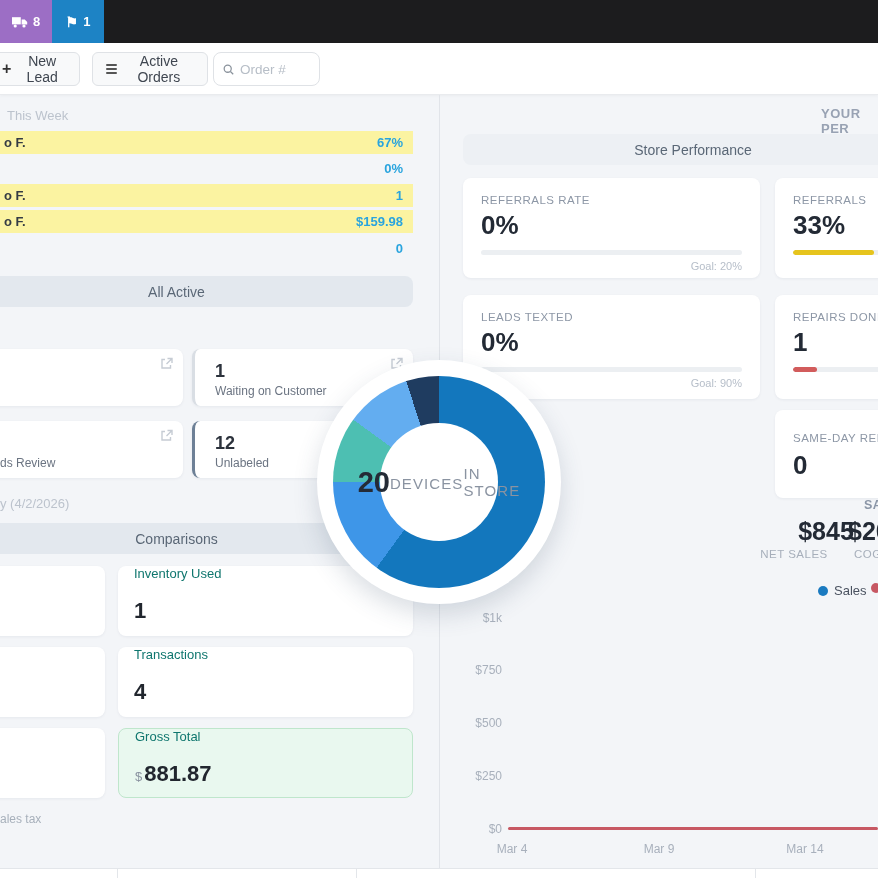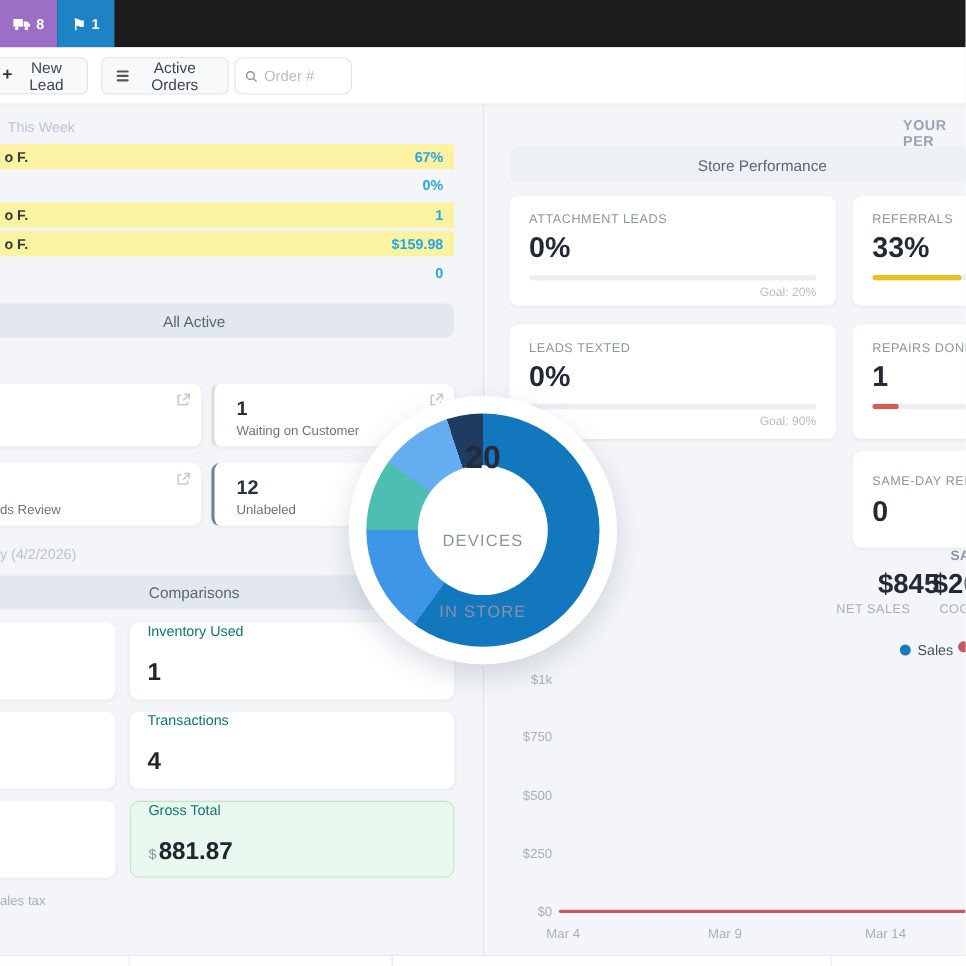--- a/index.html
+++ b/index.html
@@ -61,21 +61,21 @@
   .metric-label { font-size:11.5px; letter-spacing:.5px; color:#a7afbb; text-align:center; }
   .dot { display:inline-block; width:10px; height:10px; border-radius:50%; }
   .legend-item { position:absolute; display:flex; align-items:center; gap:6px; font-size:13px; color:#4a5260; }
 
   .ytick { position:absolute; left:452px; width:50px; text-align:right; font-size:12px; color:#a8b0bc; }
   .xtick { position:absolute; width:50px; text-align:center; font-size:12px; color:#a8b0bc; }
 
   
   .donut-wrap { left:317px; top:360px; width:244px; height:244px; border-radius:50%; background:#fff; box-shadow:0 10px 25px rgba(50,70,100,.18); }
   .donut-ring { position:absolute; left:16px; top:16px; width:212px; height:212px; border-radius:50%; cursor:pointer; }
-  .donut-hole { position:absolute; left:63px; top:63px; width:118px; height:118px; border-radius:50%; background:#fff; display:flex; flex-direction:column; align-items:center; justify-content:center;gap:48px; }
+  .donut-hole { position:absolute; left:63px; top:63px; width:118px; height:118px; border-radius:50%; background:#fff; display:flex; flex-direction:row; align-items:center; justify-content:center; }
   .donut-num { font-size:29px; font-weight:bold; color:#242b36; }
   .donut-sub { font-size:15px; letter-spacing:1.1px; color:#8a93a1; margin-top:2px; }
 
   .bottom-strip { left:0; top:868px; width:878px; height:10px; background:#fff; border-top:1px solid #e3e6ea; }
   .strip-tick { position:absolute; top:0; width:1px; height:10px; background:#e3e6ea; }
 </style>
 </head>
 <body>
 
 <div id="screen">
@@ -193,21 +193,21 @@
     <div class="cmp-val"><span class="cur">$</span><span>881.87</span></div>
   </div>
 
   <div class="abs" style="left:0; top:812px; font-size:12px; color:#a7b0bb;">ales tax</div>
 
   <div class="abs" style="left:821px; top:106px; font-size:13px; font-weight:bold; letter-spacing:.5px; color:#98a2b3;">YOUR PER</div>
 
   <div class="section-bar bar-right" style="left:463px; top:134px; width:460px;">Store Performance</div>
 
   <div class="card" style="left:463px; top:178px; width:297px; height:100px;">
-    <div class="kpi-label">ATTACHMENT LEADS</div>
+    <div class="kpi-label">REFERRALS RATE</div>
     <div class="kpi-val">0%</div>
     <div class="kpi-track">
         <div class="kpi-fill" style="width: 0%; background: rgb(233, 237, 241);"></div>
       </div>
     <div class="kpi-goal">Goal: 20%</div>
   </div>
   <div class="card" style="left:775px; top:178px; width:280px; height:100px;">
     <div class="kpi-label">REFERRALS</div>
     <div class="kpi-val">33%</div>
     <div class="kpi-track">

